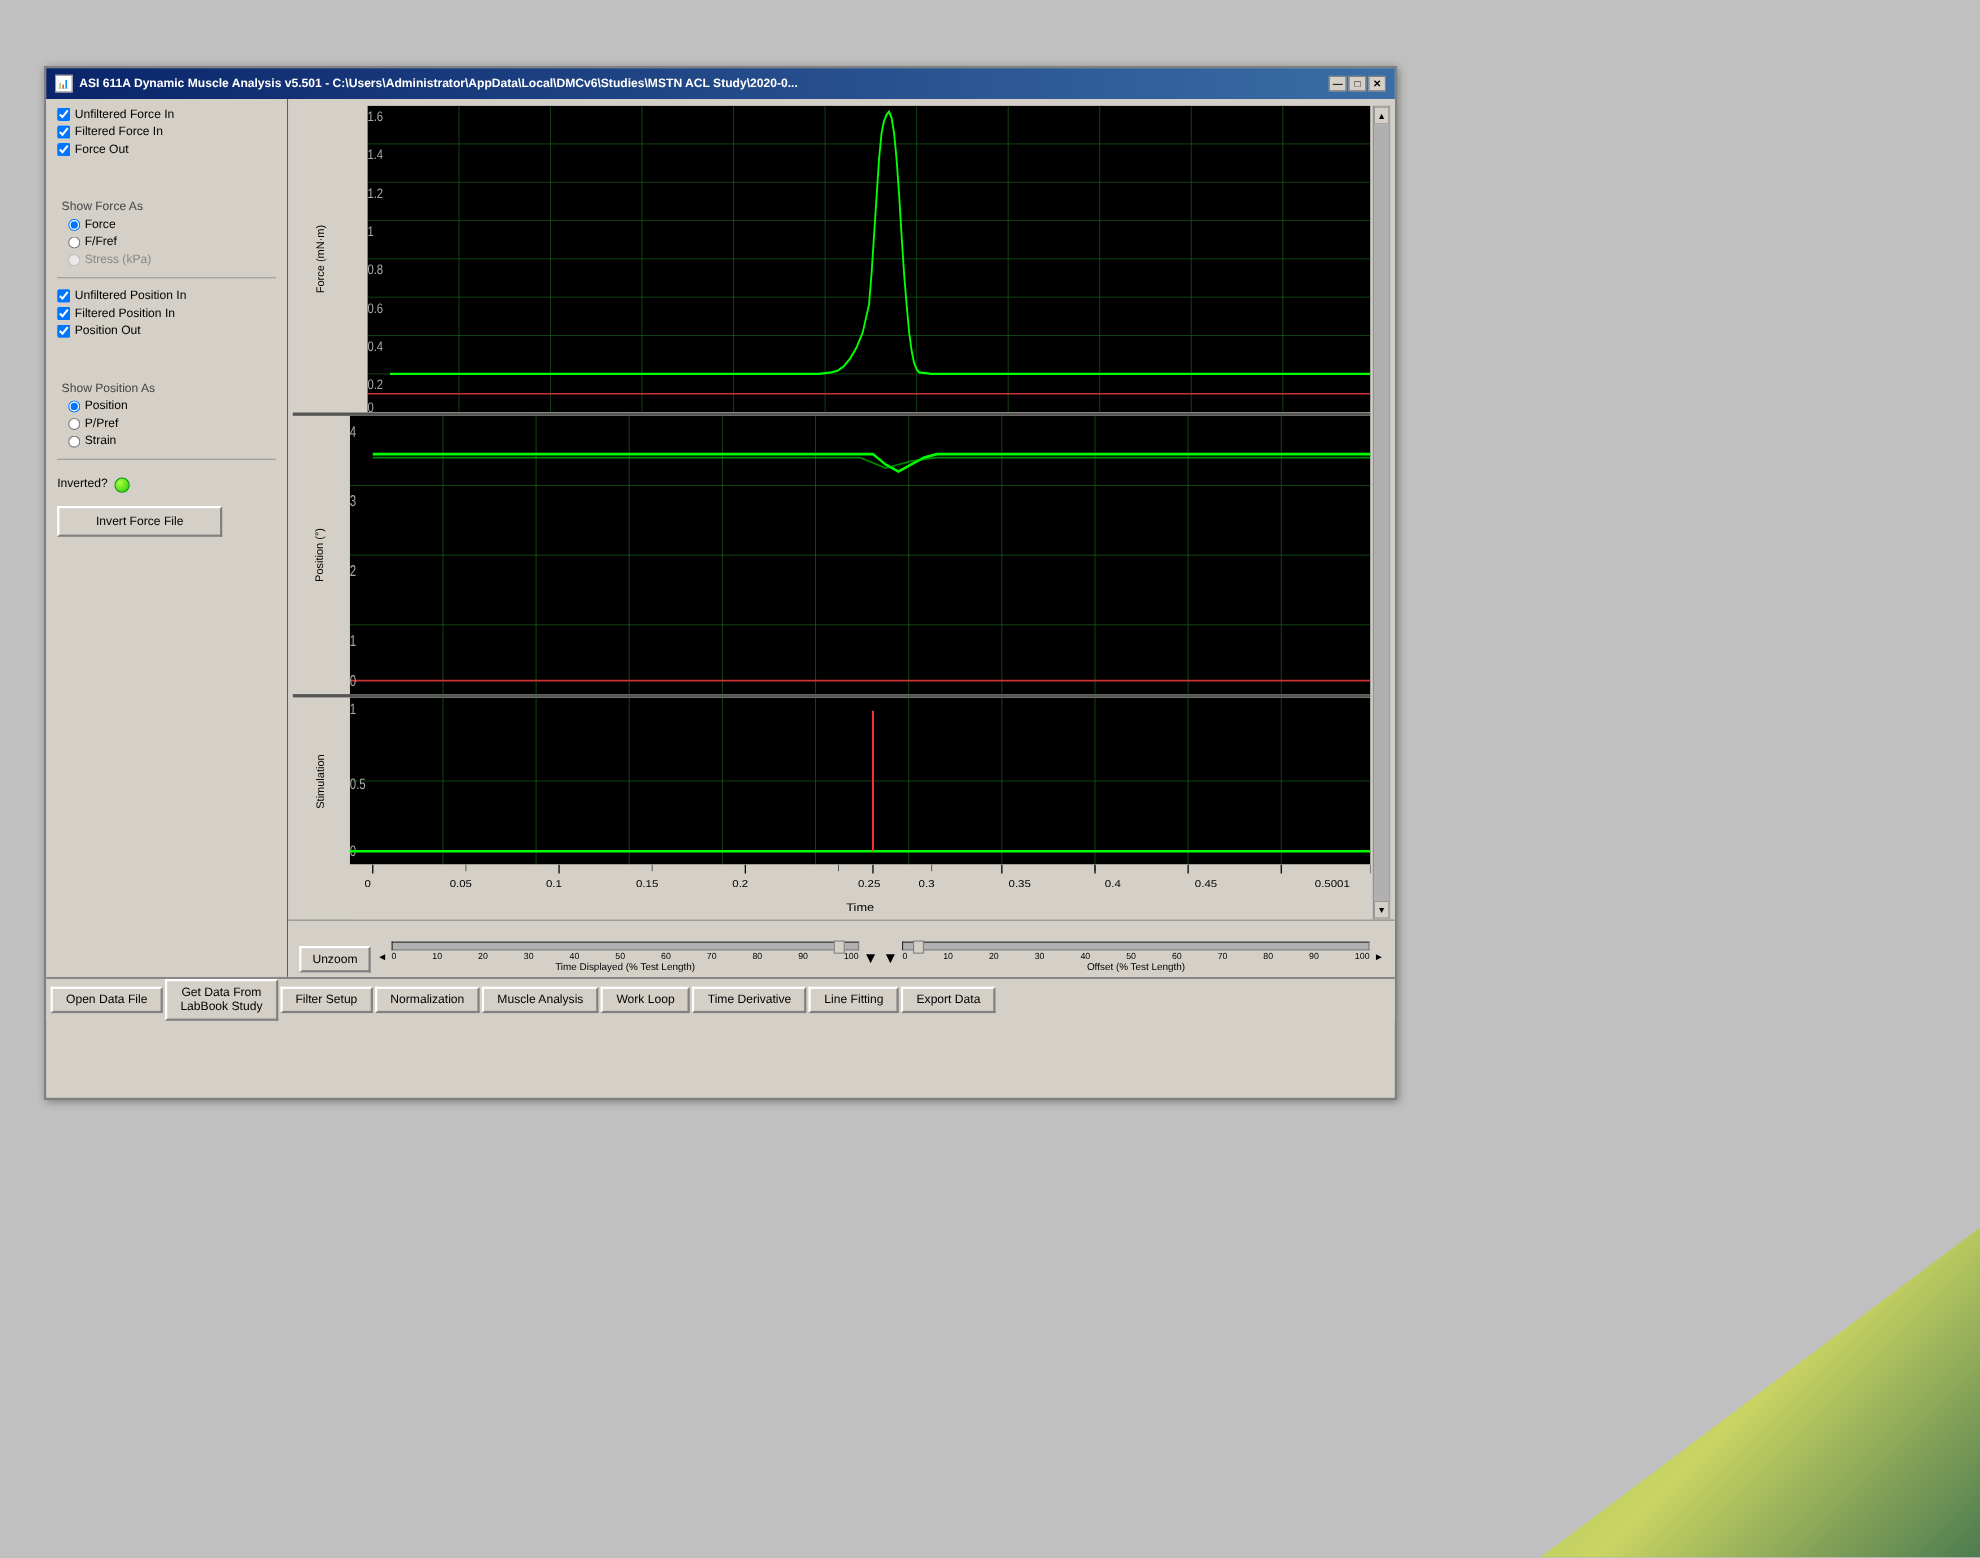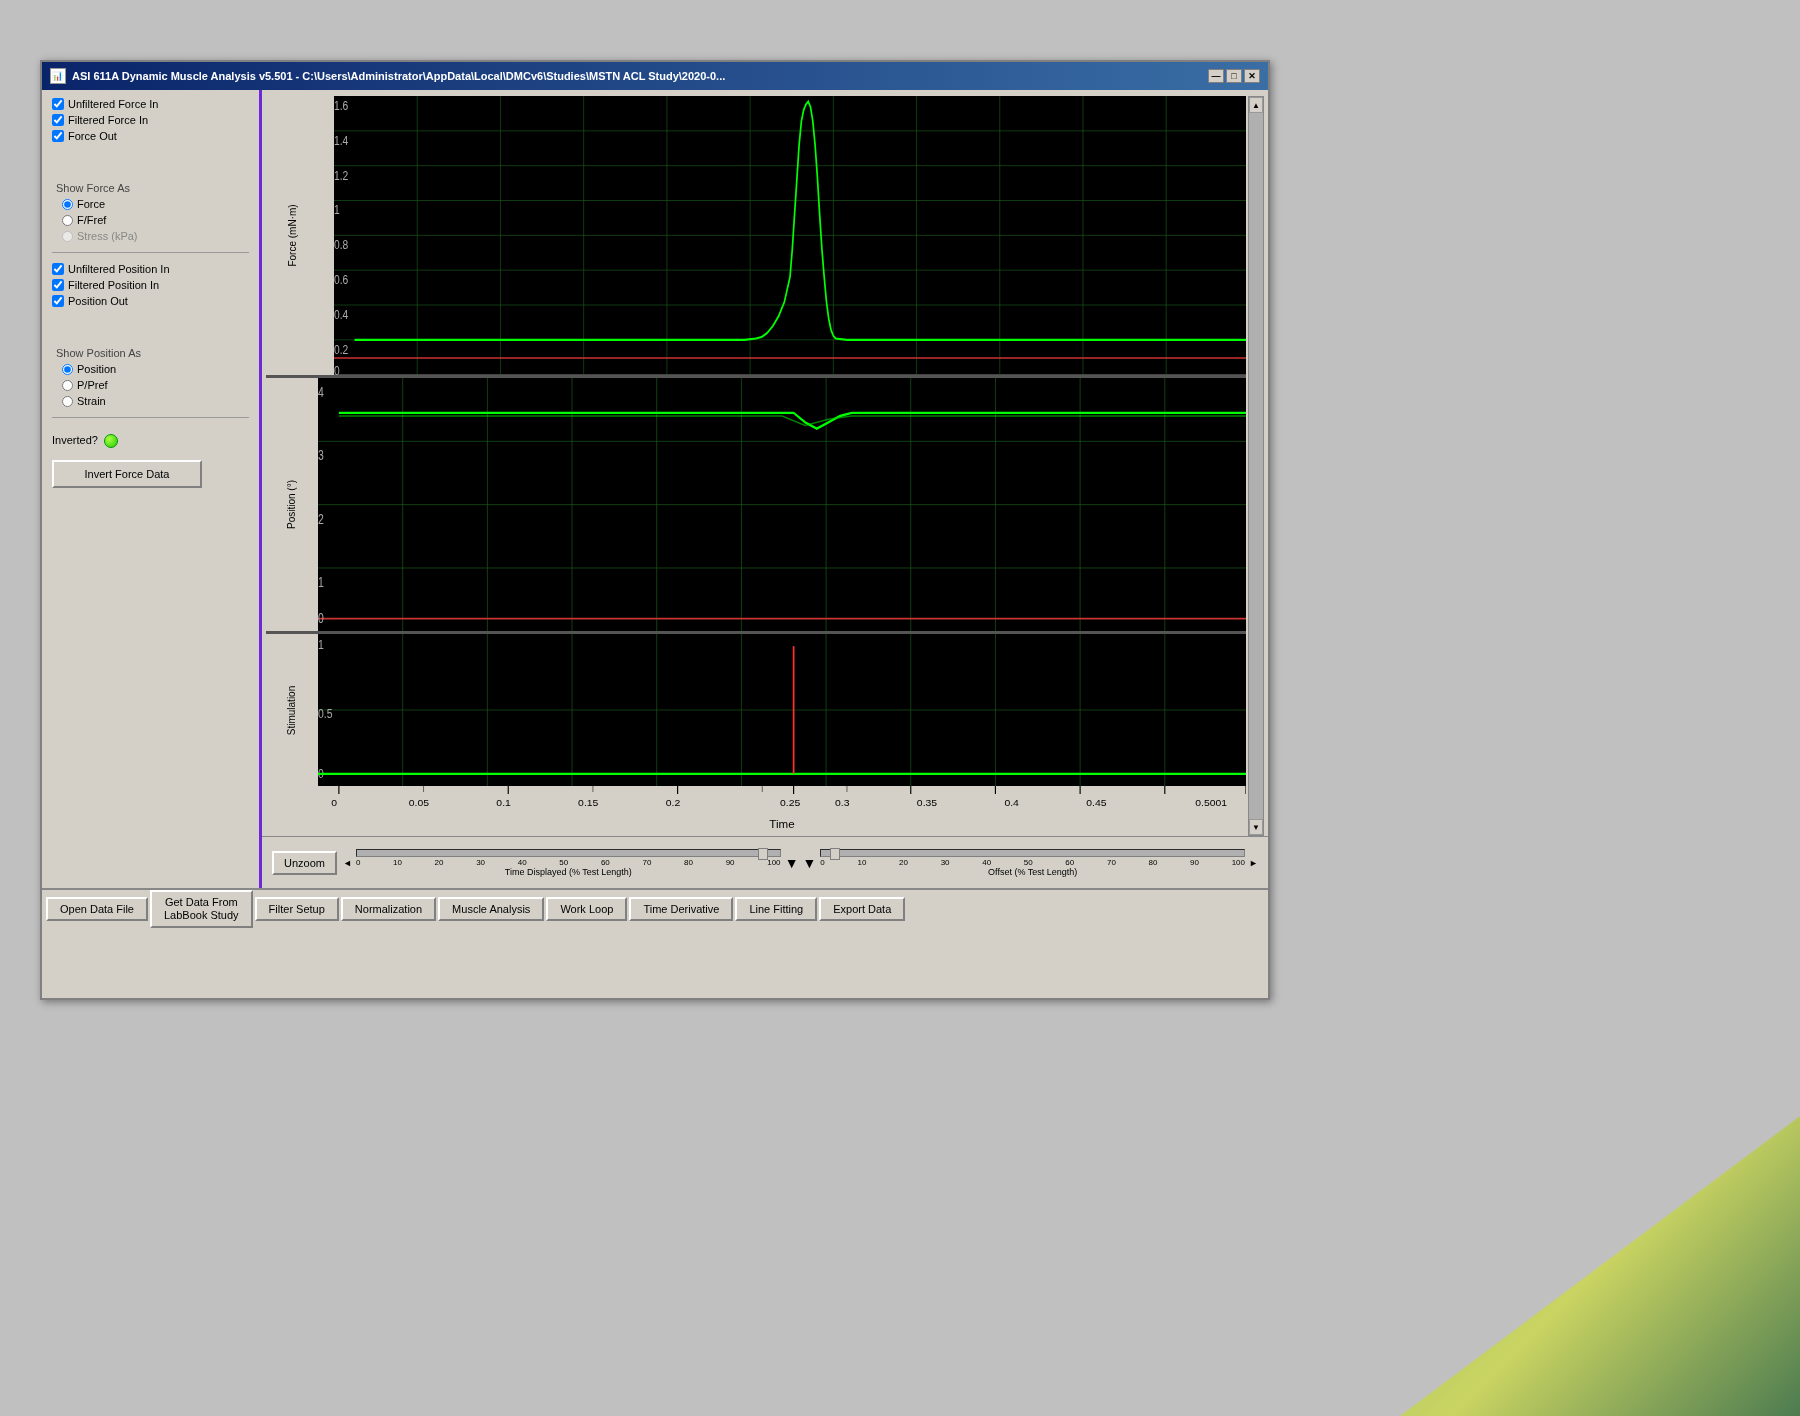--- a/index.html
+++ b/index.html
@@ -80,21 +80,21 @@
       height: calc(100% - 50px - 60px - 28px);
     }
 
     .left-panel {
       width: 220px;
       background: #d4d0c8;
       padding: 8px 10px;
       display: flex;
       flex-direction: column;
       gap: 4px;
-      border-right: 3px solid #6d28d9;
+      border-right: 1px solid #6d28d9;
     }
     .checkbox-row {
       display: flex;
       align-items: center;
       gap: 4px;
       font-size: 11px;
     }
     .checkbox-row input[type=checkbox] {
       width: 12px; height: 12px;
     }
@@ -174,21 +174,21 @@
     }
     .scrollbar-track {
       flex: 1;
       background: #b0b0b0;
     }
 
     .zoom-controls {
       height: 52px;
       background: #d4d0c8;
       display: flex;
-      align-items: center;
+      align-items: flex-end;
       padding: 4px 10px;
       gap: 6px;
       border-top: 1px solid #888;
     }
     .unzoom-btn {
       background: #d4d0c8;
       border: 2px solid;
       border-color: #ffffff #808080 #808080 #ffffff;
       padding: 4px 10px;
       font-size: 11px;
@@ -310,21 +310,21 @@
         <input type="radio" name="pos_type" style="">
         <span class="label-text">Strain</span>
       </div>
 
       <div class="divider"></div>
 
       <div class="inverted-row">
         <span class="label-text">Inverted?</span>
         <span class="green-led"></span>
       </div>
-      <button class="invert-btn">Invert Force Data</button>
+      <button class="invert-btn">Invert Force File</button>
     </div>
 
     <div class="chart-area">
       <div style="display:flex; flex-direction:row; flex:1; margin: 6px 4px 0 4px; overflow:hidden;">
 
         <div style="display:flex; flex-direction:column; flex:1; overflow:hidden;">
 
           <div style="display:flex; flex-direction:row; flex: 2.2; min-height:0;">
             <div style="width:52px; display:flex; align-items:center; justify-content:center; position:relative;">
               <div style="transform:rotate(-90deg); white-space:nowrap; font-size:10px; color:#000;">Force (mN·m)</div>

